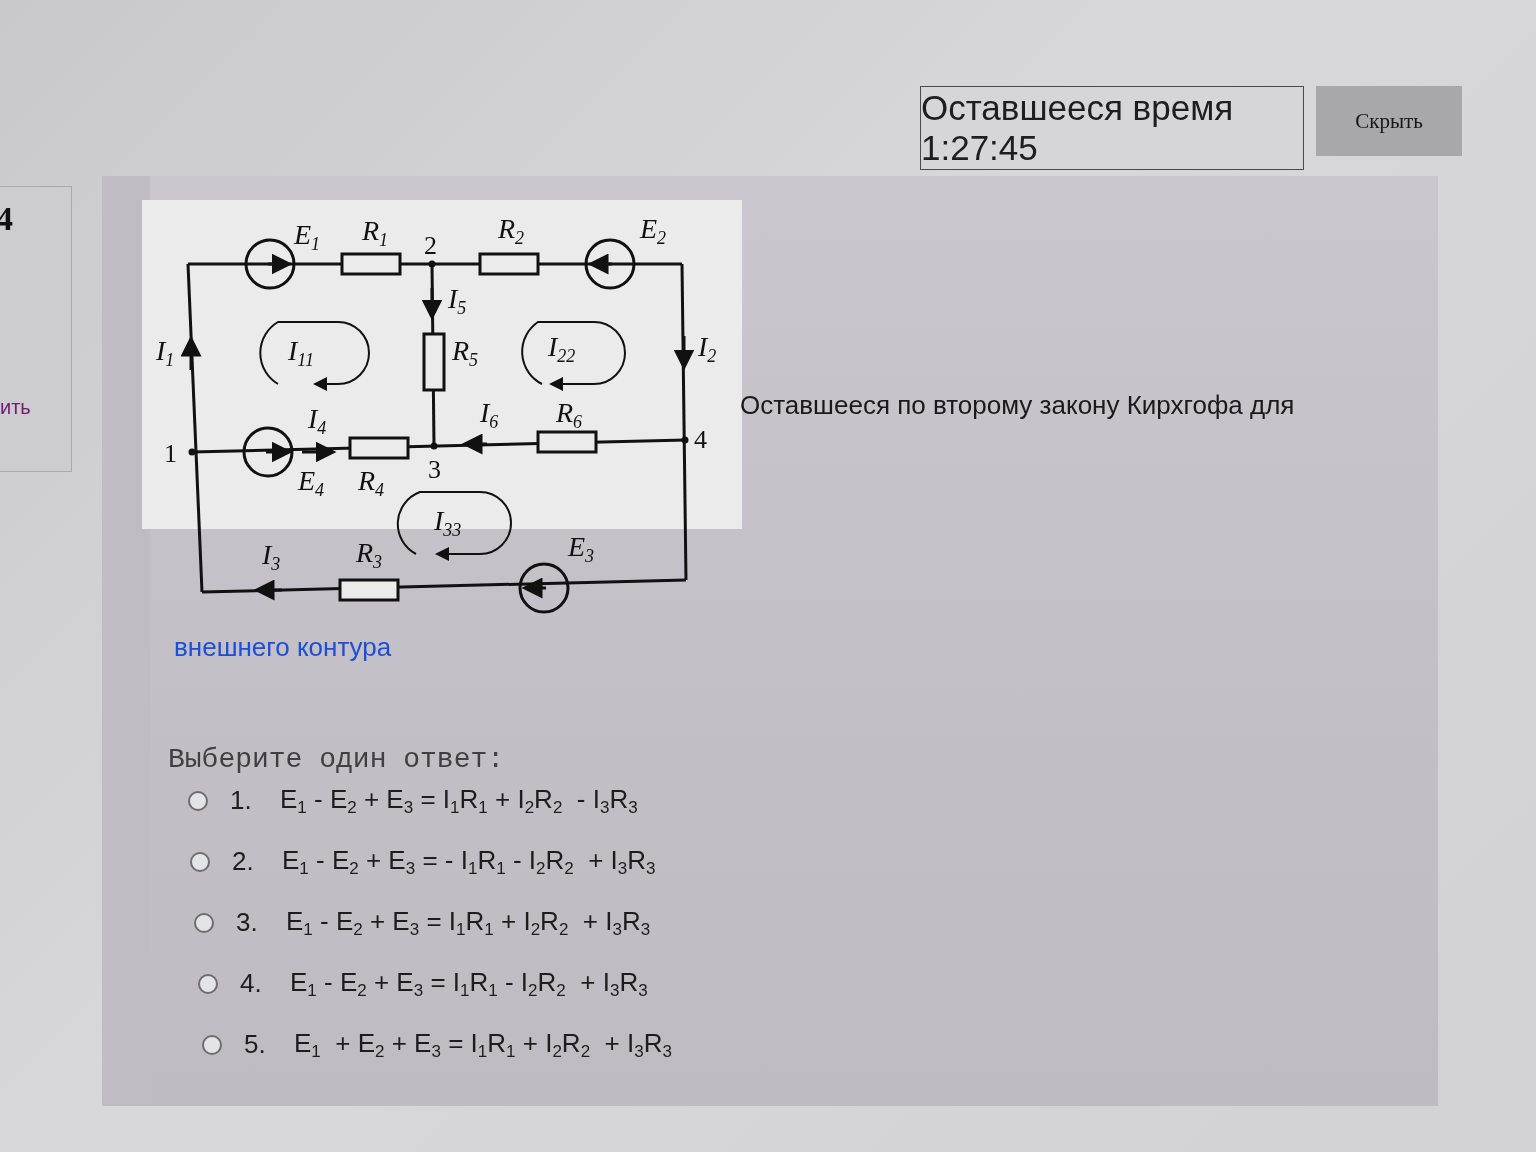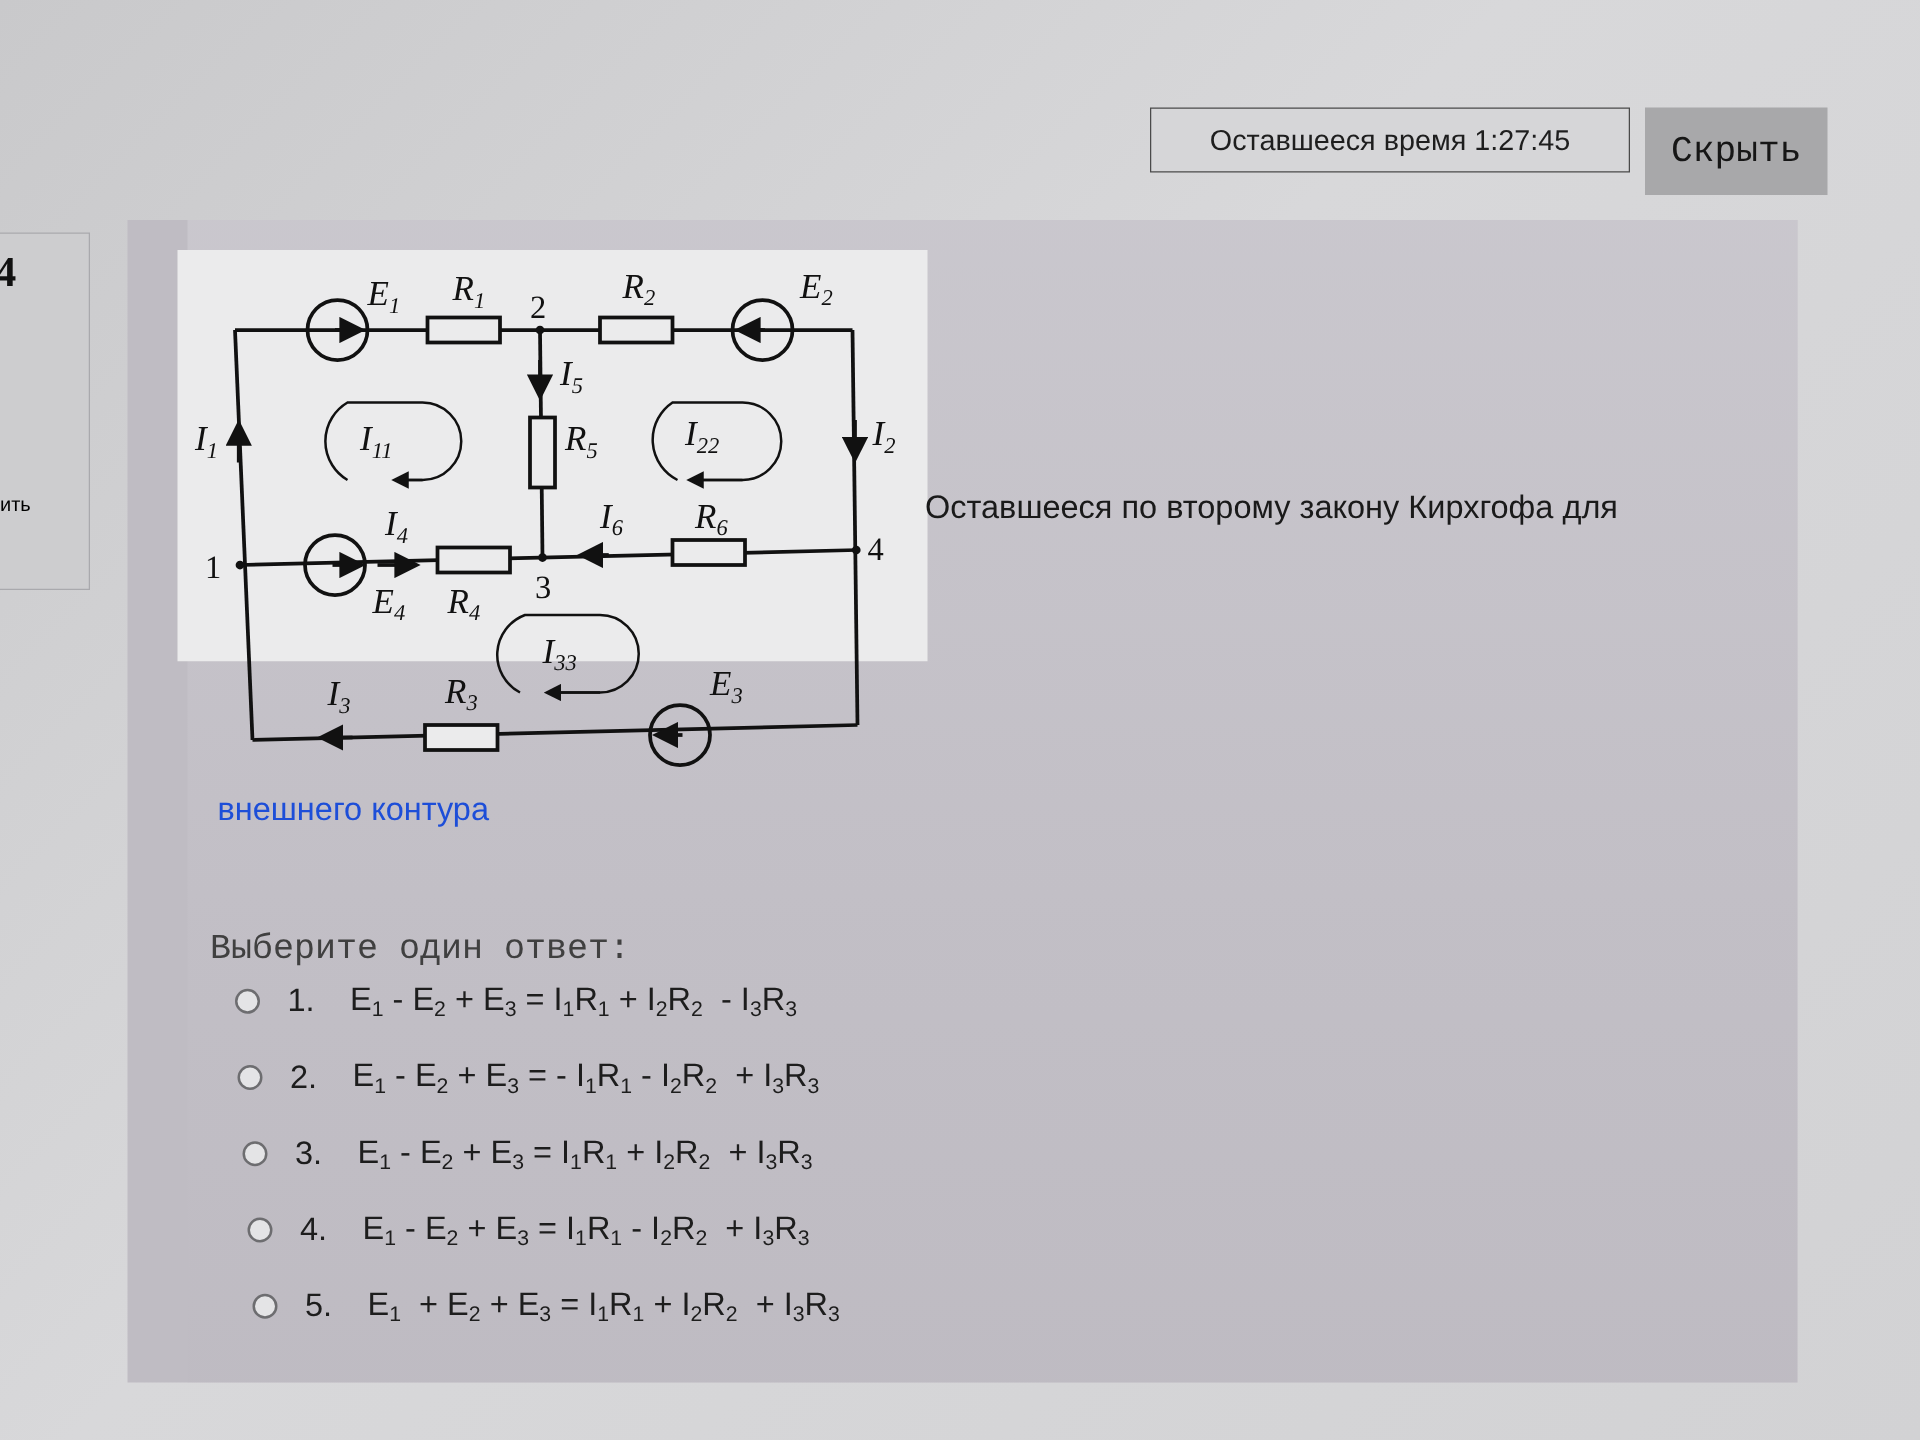--- a/index.html
+++ b/index.html
@@ -16,34 +16,34 @@
     
     .nav-block {
       position: absolute; left: -10px; top: 186px; width: 80px; height: 284px;
       border: 1px solid #a9a9ad; background: #cdcdcf;
     }
     .nav-number {
       position: absolute; left: -4px; top: 200px; font-family: "Liberation Serif", serif;
       font-weight: bold; font-size: 34px; color: #111;
     }
     .nav-link {
-      position: absolute; left: 0px; top: 396px; font-size: 16px; color: #000000;
+      position: absolute; left: 0px; top: 396px; font-size: 20px; color: #701a75;
     }
     
     .timer-box {
-      position: absolute; left: 920px; top: 86px; width: 384px; height: 52px;
+      position: absolute; left: 920px; top: 86px; width: 384px; height: 84px;
       border: 1.5px solid #4a4a4a; background: #d6d6d8; box-sizing: border-box;
       display: flex; align-items: center; justify-content: center;
-      font-size: 23px; color: #1e1e1e;
+      font-size: 35px; color: #1e1e1e;
     }
     .hide-button {
       position: absolute; left: 1316px; top: 86px; width: 146px; height: 70px;
       background: #a8a8aa; border: none; display: flex; align-items: center;
-      justify-content: center; font-size: 29px; color: #161616;
-      font-family: Liberation Mono, monospace; cursor: pointer;
+      justify-content: center; font-size: 21px; color: #161616;
+      font-family: Liberation Serif, serif; cursor: pointer;
     }
     
     .question-panel {
       position: absolute; left: 102px; top: 176px; width: 1336px; height: 930px;
       background: #bfbcc3;
     }
     .question-panel::after {
       content: ""; position: absolute; left: 48px; top: 0; right: 0; bottom: 0;
       background: linear-gradient(180deg, rgba(210,208,214,0.55) 0%, rgba(200,197,204,0.3) 60%, rgba(188,184,192,0.2) 100%);
       pointer-events: none;

